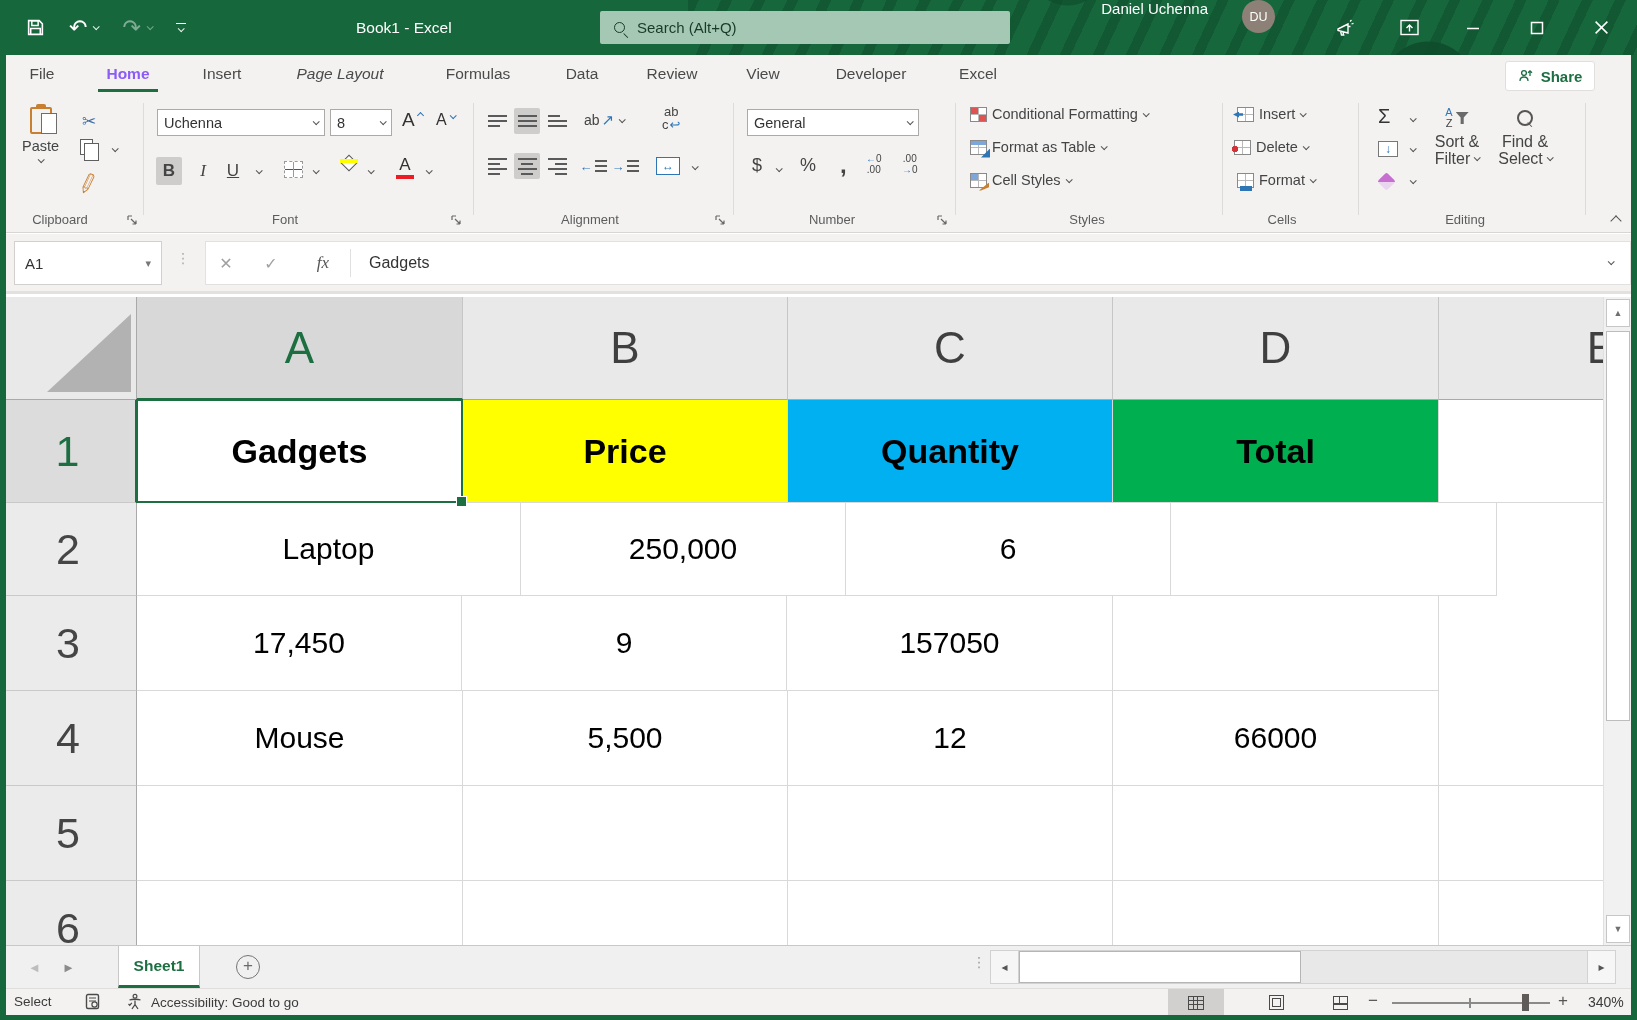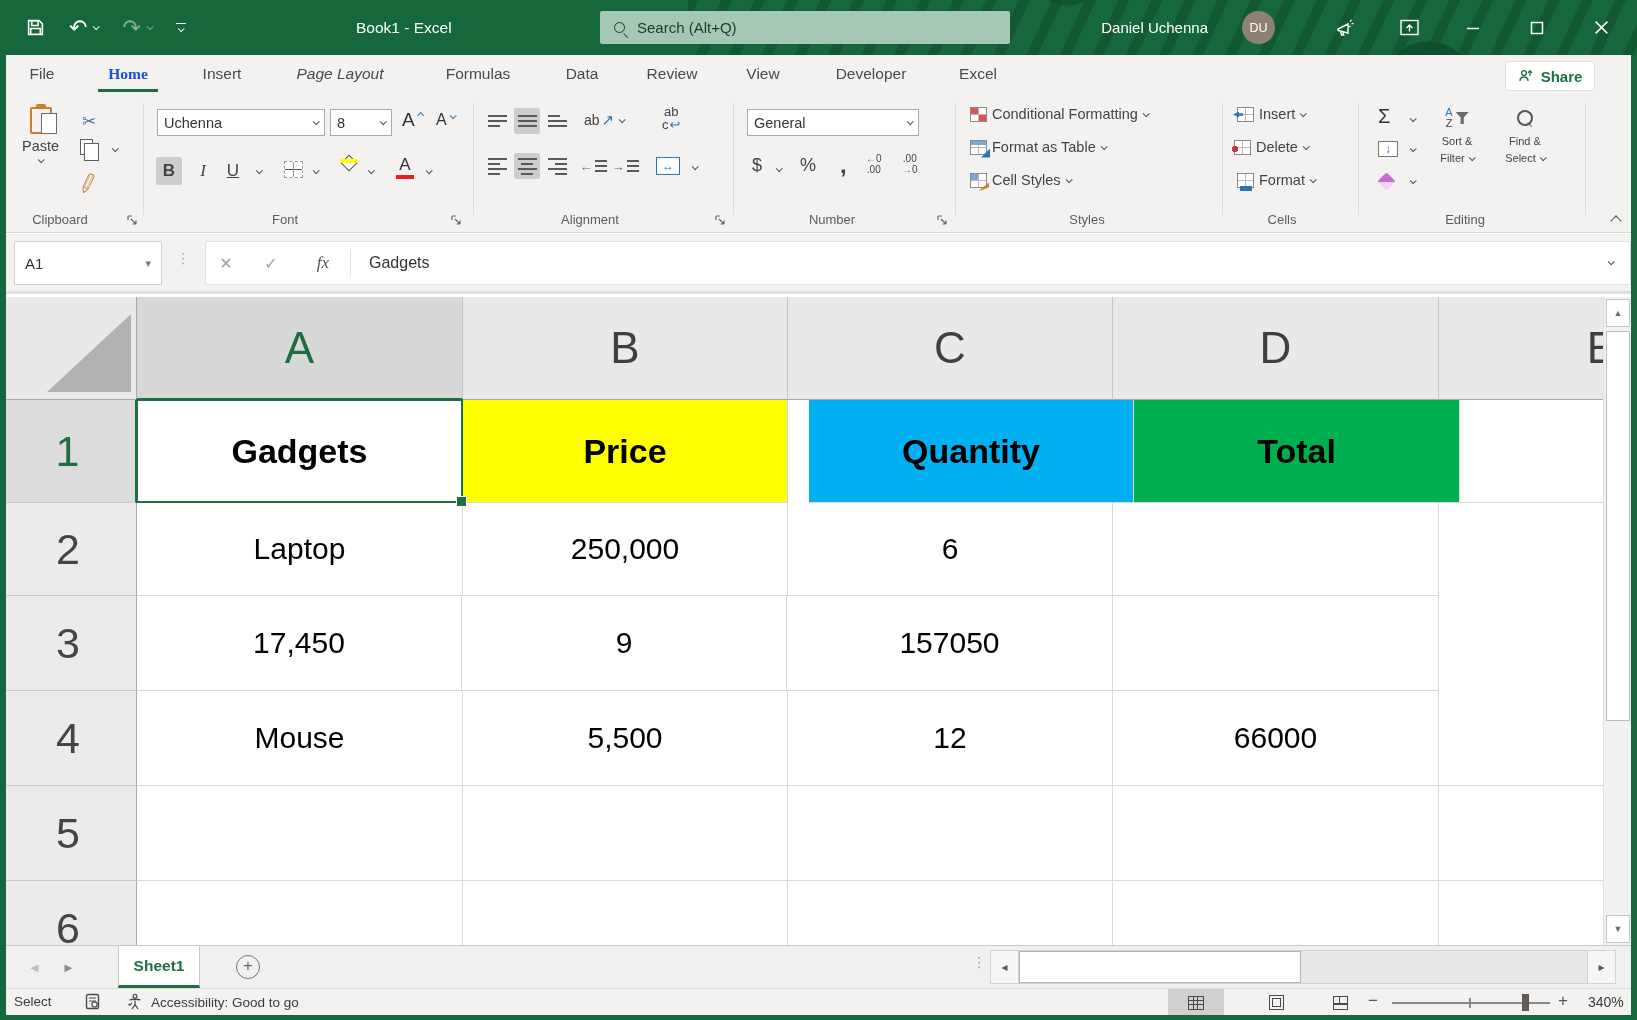--- a/index.html
+++ b/index.html
@@ -19,30 +19,30 @@
   .qat .chev { border-color:#fff; opacity:.9; }
   .undo-g { font-size:22px; line-height:1; }
   .dim { opacity:.45; }
   .wtitle { position:absolute; left:356px; top:0; line-height:55px; font-size:15.5px; z-index:2; }
   .searchbox { position:absolute; left:600px; top:11px; width:410px; height:33px; background:#a5c8b4;
     border-radius:2px; display:flex; align-items:center; gap:12px; padding:0 14px; color:#183b28; z-index:2; }
   .searchbox .lens { border-color:#183b28; }
   .lens { display:inline-block; width:11px; height:11px; border:1.8px solid #555; border-radius:50%; position:relative; flex:none; }
   .lens::after { content:""; position:absolute; width:1.8px; height:6px; background:inherit; background:none;
     border-left:1.8px solid; border-color:inherit; left:10px; top:9px; transform:rotate(-45deg); }
-  .userarea { position:absolute; right:0; top:0; height:55px; display:flex; align-items:center; gap:12px; z-index:2; }
+  .userarea { position:absolute; right:0; top:0; height:55px; display:flex; align-items:flex-start; gap:12px; z-index:2; }
   .uname { font-size:15px; margin-right:22px; }
   .avatar { width:33px; height:33px; border-radius:50%; background:#8d8177; color:#fff; font-size:12.5px;
     display:flex; align-items:center; justify-content:center; margin-right:32px; }
   .tbtn { width:52px; height:55px; display:flex; align-items:center; justify-content:center; }
 
   
   .menubar { position:absolute; left:0; top:55px; width:1637px; height:40px; background:#f3f2f1; z-index:3; }
   .mtab { position:absolute; top:0; height:40px; line-height:38px; font-size:15.5px; color:#4a4a4a; text-align:center; }
-  .mtab.active { color:#1d4ed8; font-weight:bold;font-family:Liberation Serif, serif; }
+  .mtab.active { color:#8b5cf6; font-weight:bold; }
   .mtab.active::after { content:""; position:absolute; left:2px; right:2px; bottom:3px; height:3px; background:#1d6f42; }
   .sharebtn { position:absolute; left:1505px; top:6px; width:90px; height:30px; background:#fff; border:1px solid #e1dfdd;
     border-radius:3px; display:flex; align-items:center; justify-content:center; gap:7px; color:#1d6f42; font-size:15px; }
 
   
   .ribbon { position:absolute; left:0; top:95px; width:1637px; height:138px; background:#f3f2f1; border-bottom:1px solid #d8d6d4; z-index:2; }
   .rdiv { position:absolute; top:8px; height:112px; width:1px; background:#dedcda; }
   .glabel { position:absolute; top:117px; height:18px; font-size:13px; color:#5c5c5c; text-align:center; }
   .launch { position:absolute; top:119px; width:13px; height:13px; }
   .launch svg { display:block; }
@@ -64,21 +64,21 @@
   .clipicon { position:relative; width:22px; height:27px; border:2px solid #c87f31; border-radius:2px; background:#f3f2f1; }
   .clipicon::before { content:""; position:absolute; left:4px; top:-5px; width:10px; height:5px; background:#c87f31; border-radius:2px; }
   .clipicon::after { content:""; position:absolute; right:-7px; top:4px; width:14px; height:19px; background:#fff; border:1.4px solid #6d6d6d; }
   .copyic { position:relative; width:13px; height:16px; border:1.4px solid #5f5f5f; background:#fff; }
   .copyic::after { content:""; position:absolute; left:3px; top:3px; width:13px; height:16px; border:1.4px solid #5f5f5f; background:#fff; }
   .eraser { width:13px; height:13px; background:linear-gradient(135deg,#c66fd1 0 55%,#e9d5ee 55%); transform:rotate(45deg); border-radius:2px; }
   .fillic { position:relative; width:18px; height:13px; }
   .fillic::before { content:""; position:absolute; left:3px; top:0; width:10px; height:10px; background:#fff; border:1.5px solid #555; transform:rotate(45deg); }
   .ubar { position:absolute; left:0; bottom:-6px; width:18px; height:4px; }
   .funnel { width:13px; height:12px; background:#6a6a6a; clip-path:polygon(0 0,100% 0,62% 45%,62% 100%,38% 100%,38% 45%); }
-  .twoline { display:flex; flex-direction:column; align-items:center; font-size:11px; color:#444; line-height:17px; }
+  .twoline { display:flex; flex-direction:column; align-items:center; font-size:16px; color:#444; line-height:17px; }
 
   
   .fbar { position:absolute; left:0; top:234px; width:1637px; height:60px; background:#f3f2f1; border-bottom:3px solid #e3e1df; }
   .namebox { position:absolute; left:14px; top:7px; width:148px; height:44px; background:#fff; border:1px solid #d2d0ce;
     font-size:15px; color:#333; display:flex; align-items:center; padding:0 10px; justify-content:space-between; }
   .fxpanel { position:absolute; left:205px; top:7px; width:1426px; height:44px; background:#fff; border:1px solid #e3e1df;
     display:flex; align-items:center; font-size:16px; color:#333; }
 
   
   .grid { position:absolute; left:0; top:297px; width:1603px; height:648px; background:#fff; overflow:hidden; }
@@ -517,27 +517,27 @@
       <div class="ghead sel" style="width: 326px;">A</div>
       <div class="ghead" style="width: 325px;">B</div>
       <div class="ghead" style="width: 325px;">C</div>
       <div class="ghead" style="width: 326px;">D</div>
       <div class="ghead" style="width: 326px;">E</div>
     </div>
     <div class="grow" style="height: 103px;">
       <div class="gnum sel">1</div>
       <div class="gcell b selcell" style="width: 326px;">Gadgets</div>
       <div class="gcell b" style="width: 325px; background: rgb(255, 255, 0);">Price</div>
-      <div class="gcell b" style="width: 325px; background: rgb(0, 176, 240); margin-left: 21px;">Quantity</div>
+      <div class="gcell b" style="width: 325px; background: rgb(0, 176, 240);">Quantity</div>
       <div class="gcell b" style="width: 326px; background: rgb(0, 176, 80);">Total</div>
       <div class="gcell" style="width: 326px;"></div>
     </div>
     <div class="grow" style="height: 93px;">
       <div class="gnum">2</div>
-      <div class="gcell" style="width: 326px; text-align: right;">Laptop</div>
+      <div class="gcell" style="width: 384px; text-align: right;">Laptop</div>
       <div class="gcell" style="width: 325px;">250,000</div>
       <div class="gcell" style="width: 325px;">6</div>
       <div class="gcell" style="width: 326px;"></div>
     </div>
     <div class="grow" style="height: 95px;">
       <div class="gnum">3</div>
       <div class="gcell" style="width: 325px;">17,450</div>
       <div class="gcell" style="width: 325px;">9</div>
       <div class="gcell" style="width: 326px;">157050</div>
       <div class="gcell" style="width: 326px;"></div>

